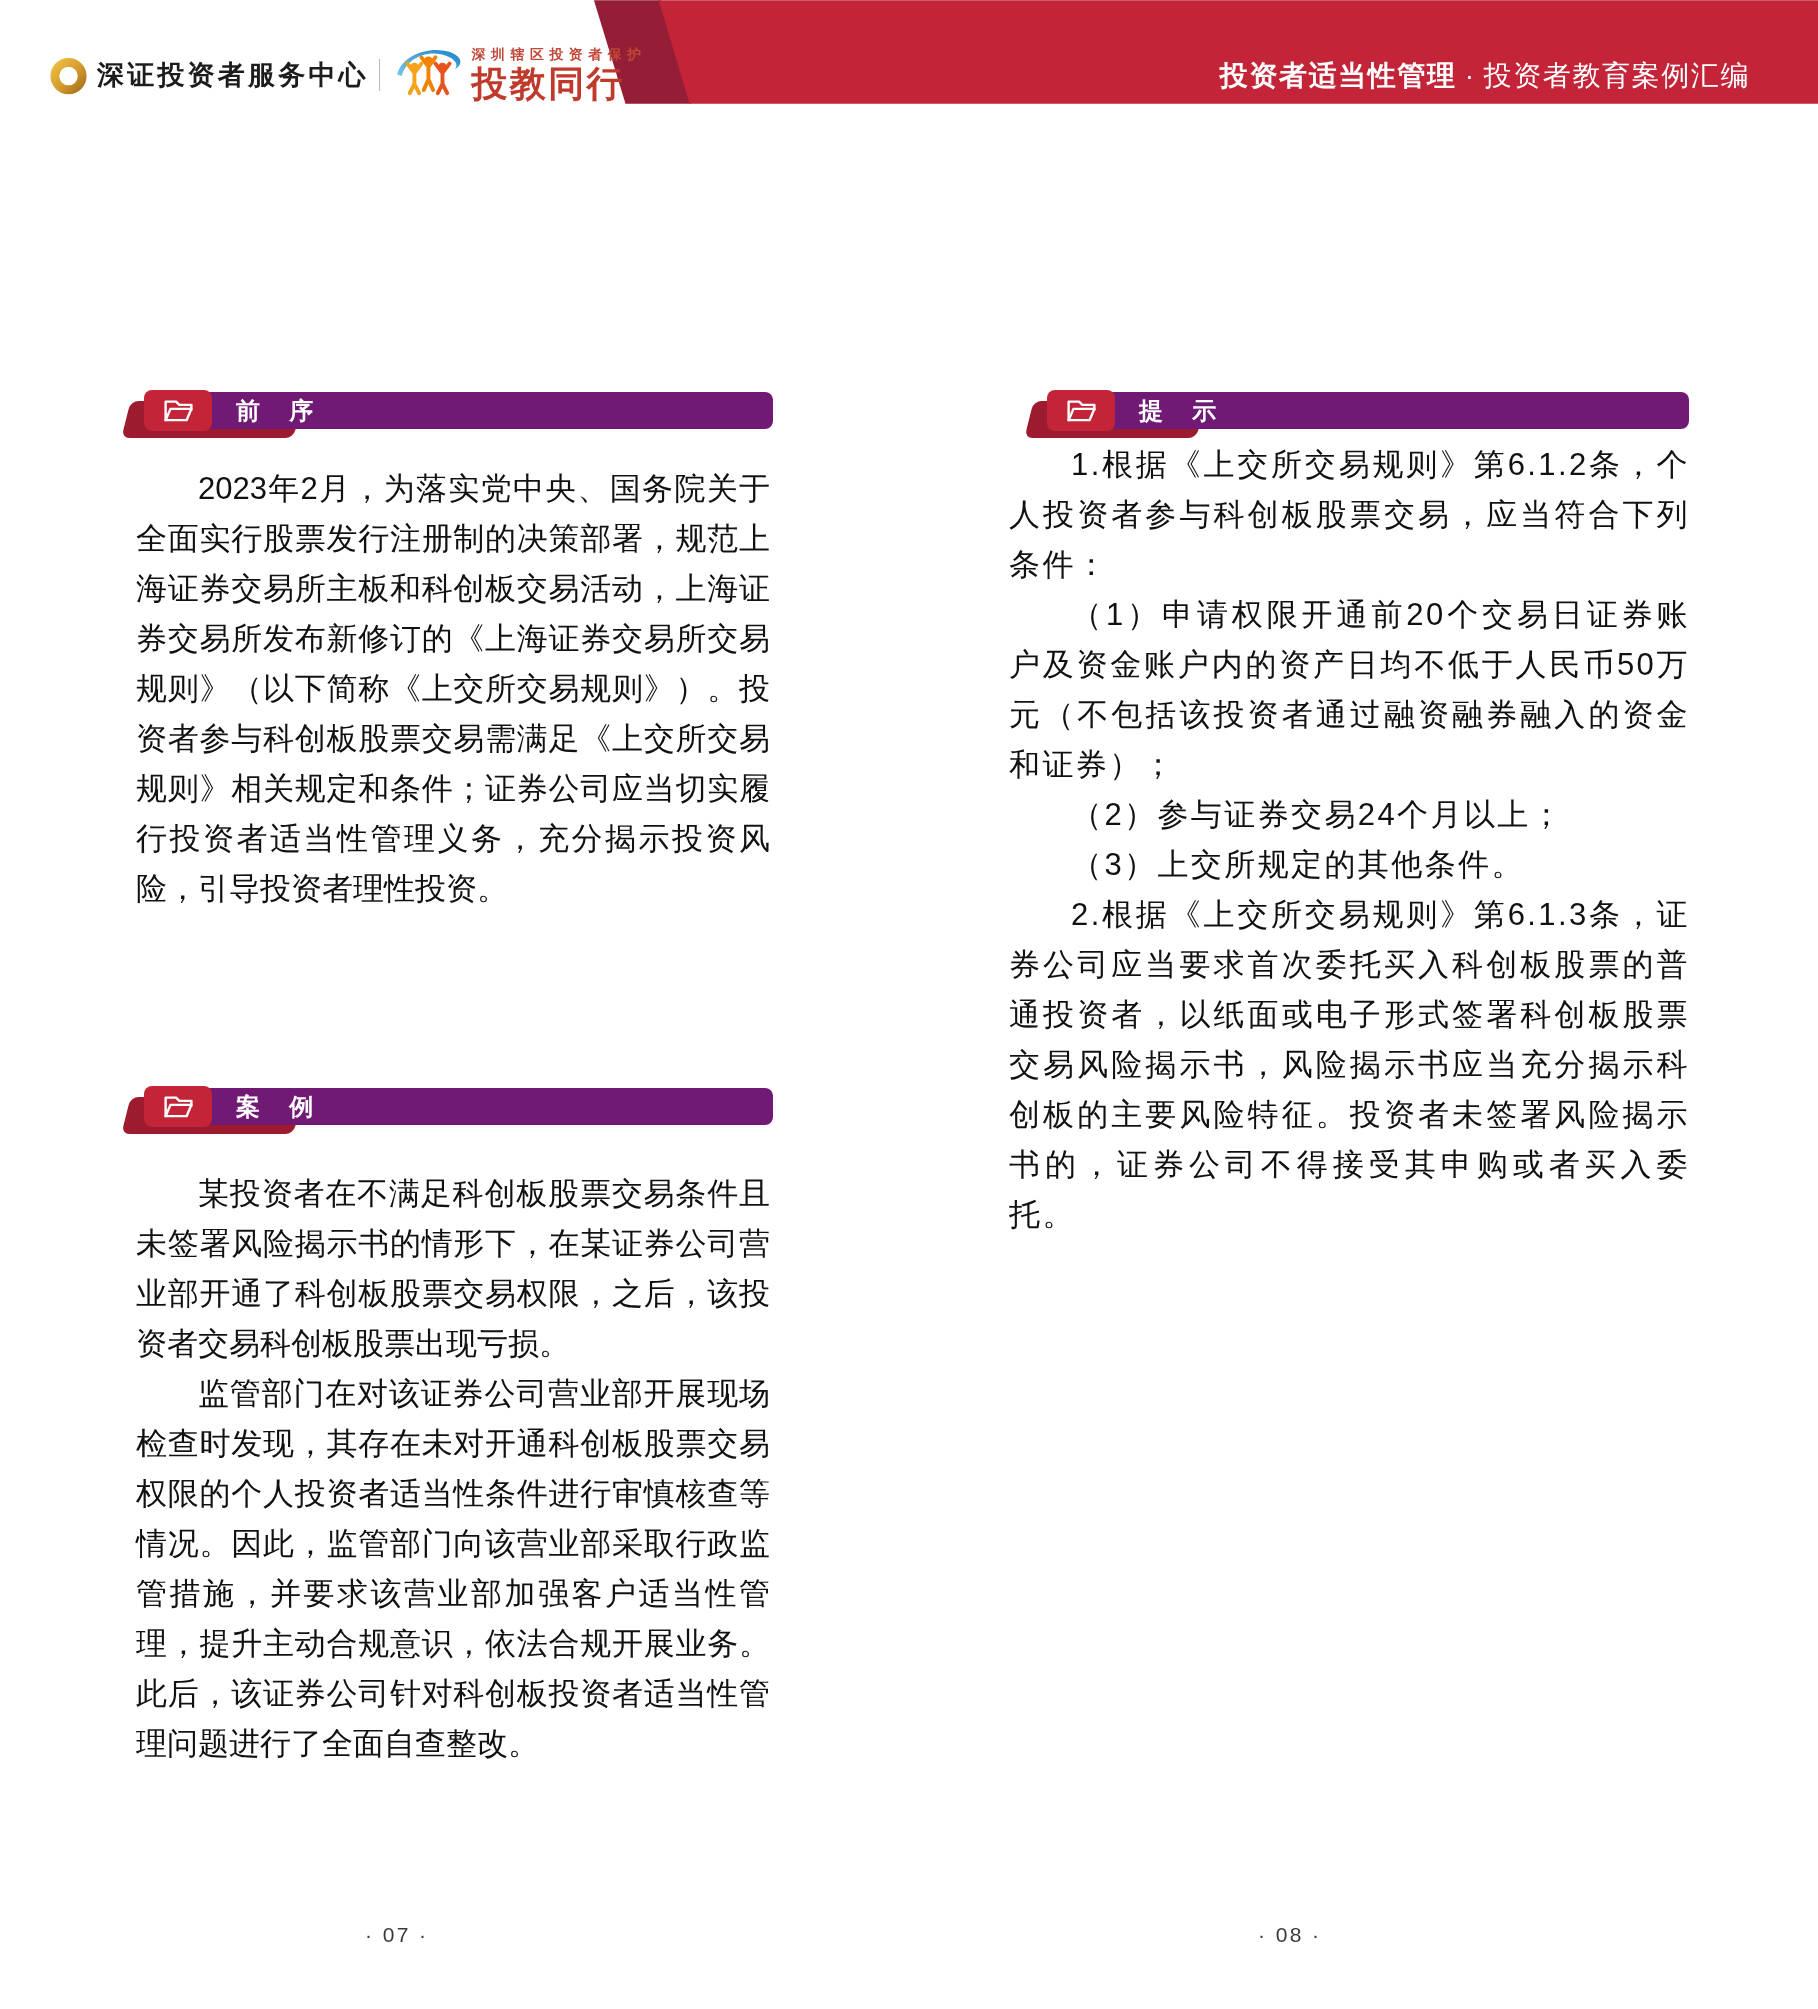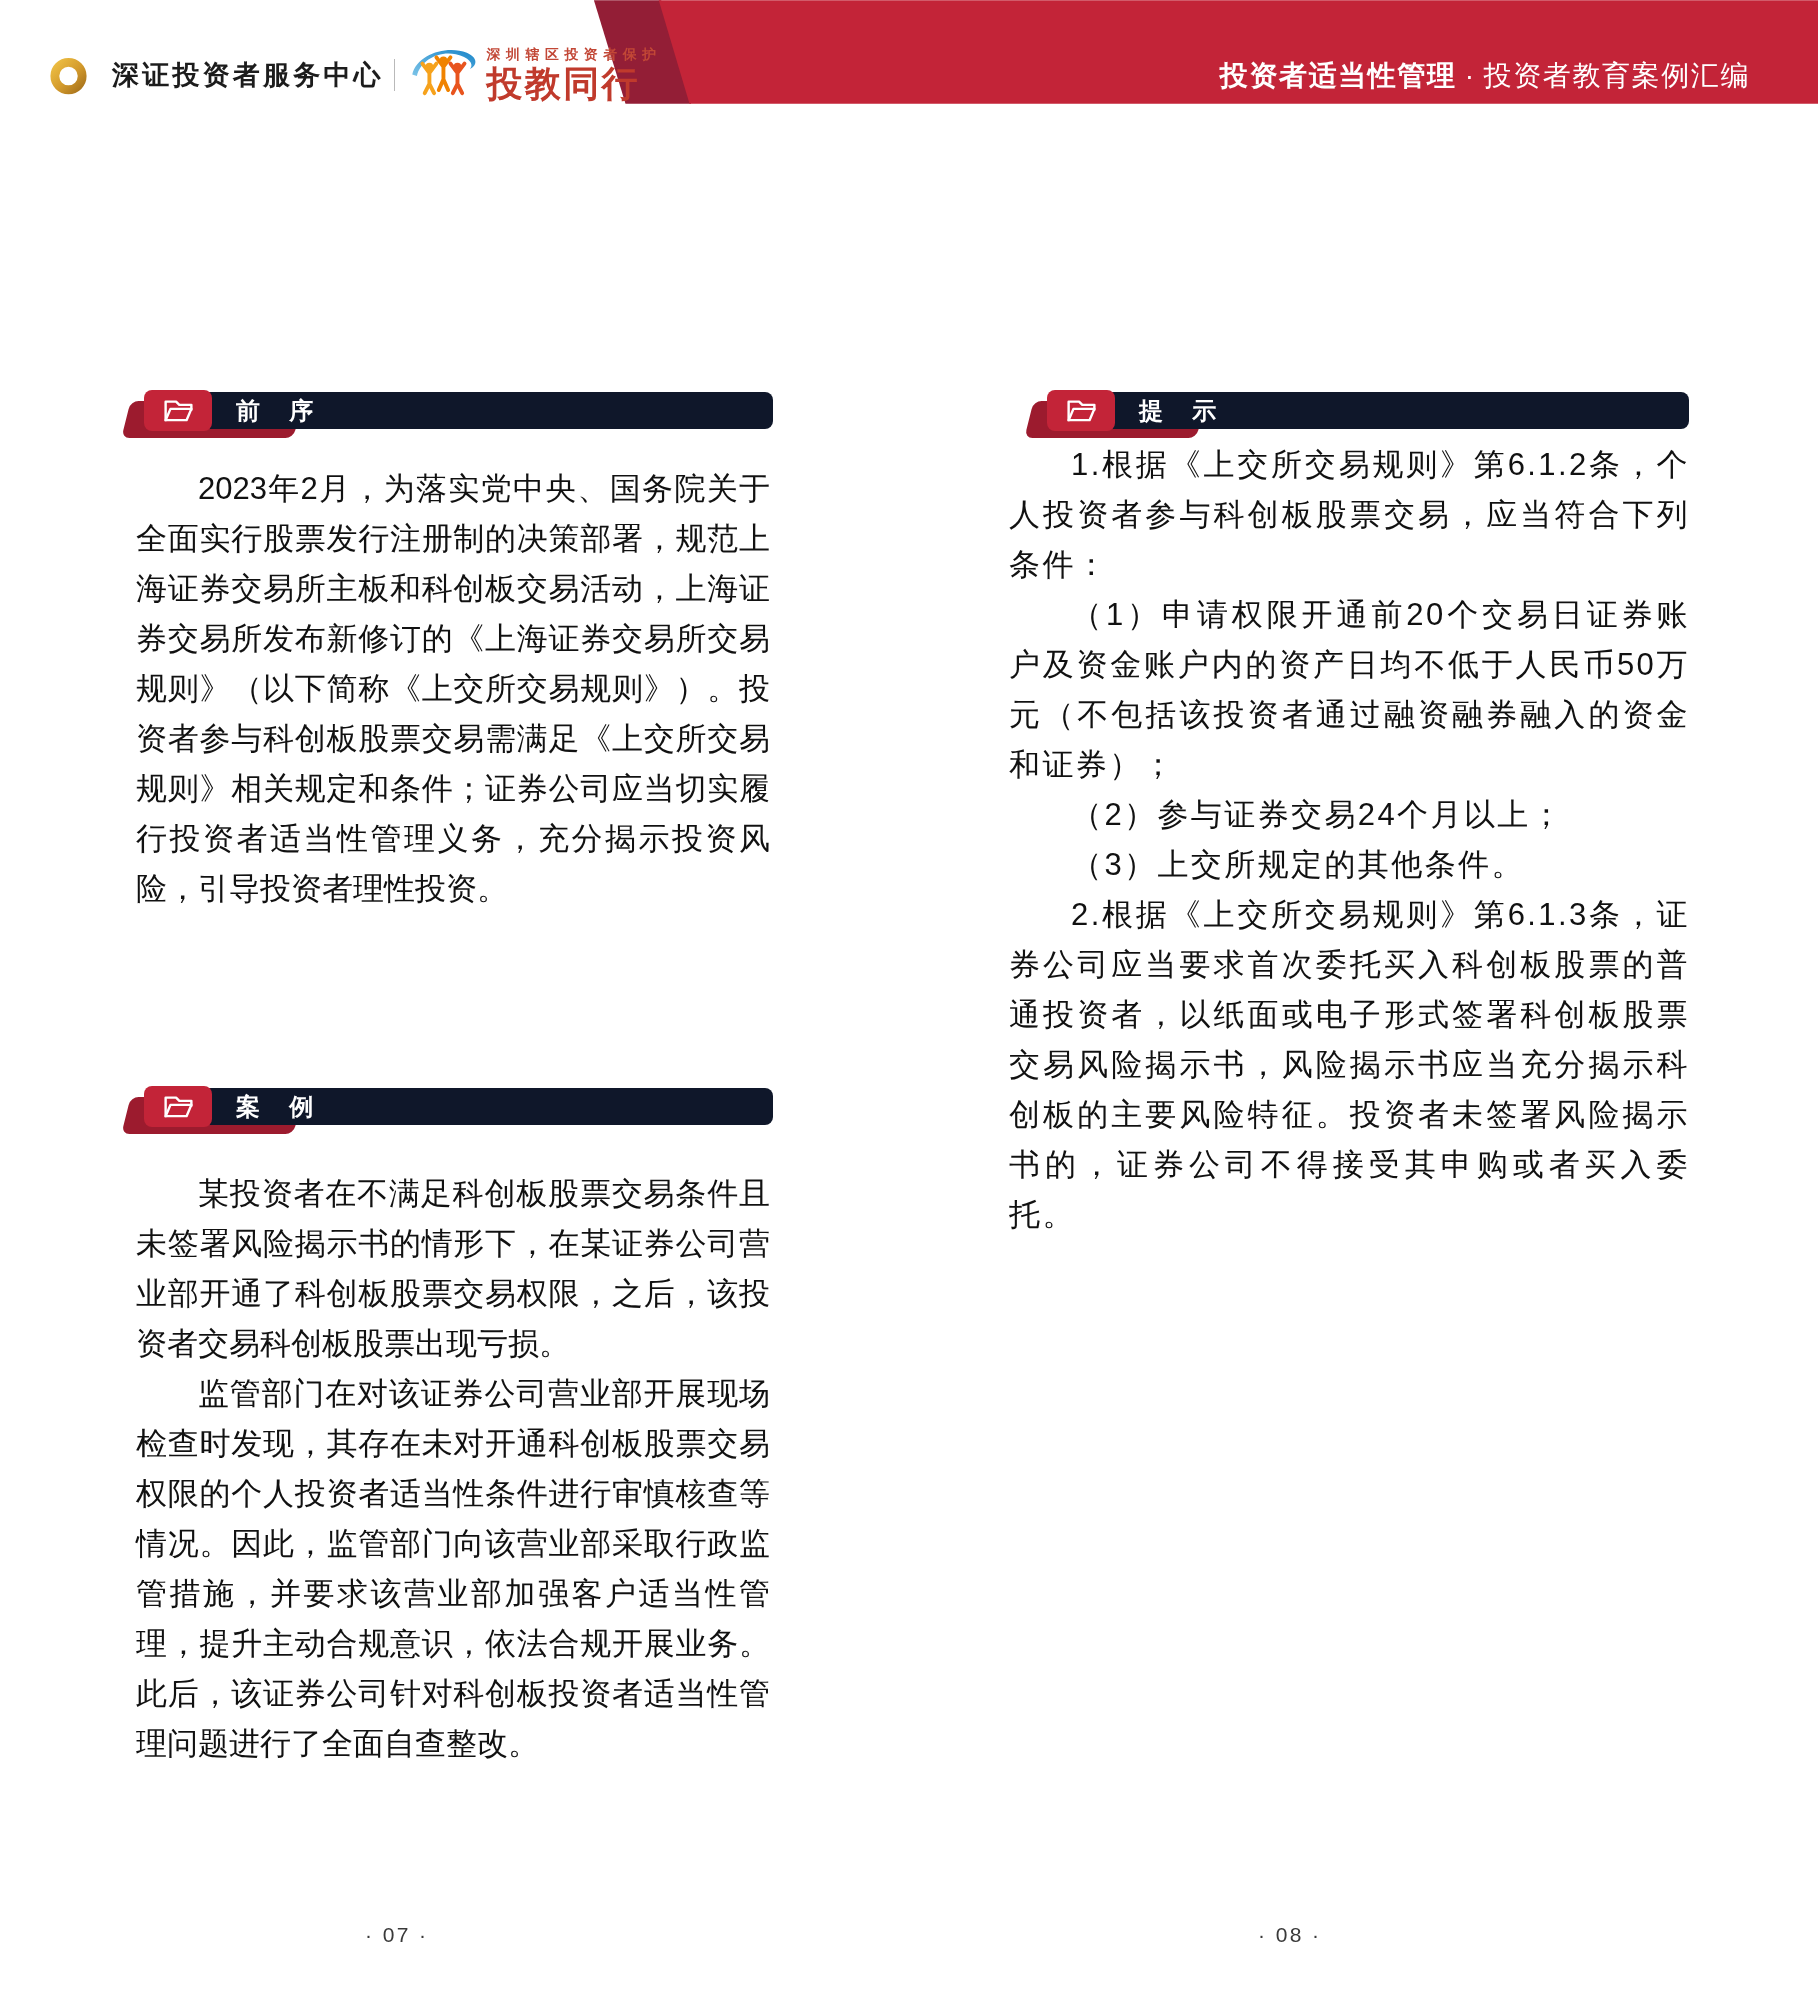--- a/index.html
+++ b/index.html
@@ -9,39 +9,39 @@
   }
   
   #banner-svg{position:absolute;left:0;top:0;}
   .banner-text{
     position:absolute; top:57px; right:69px; color:#ffffff; font-size:28px;
     letter-spacing:1.6px; white-space:nowrap;
   }
   .banner-text .b{font-weight:700;}
   .banner-text .sep{padding:0 8px; font-weight:400;}
   .brand{position:absolute; left:46px; top:42px; height:65px; display:flex; align-items:center;}
-  .org-name{font-size:27px; font-weight:700; color:#1c1c1c; letter-spacing:3.2px; margin-left:21px; white-space:nowrap;}
+  .org-name{font-size:27px; font-weight:700; color:#1c1c1c; letter-spacing:3.2px; margin-left:6px; white-space:nowrap;}
   .brand-divider{width:1.6px; height:32px; background:#b9b9b9; margin:0 11.3px 0 9.7px;}
   .tagline{display:flex; flex-direction:column; margin-left:2px;}
   .tagline-small{font-size:13.8px; color:#c24736; letter-spacing:5.7px; font-weight:600; white-space:nowrap;}
   .tagline-large{font-size:36px; color:#c03a2c; font-weight:800; letter-spacing:2.4px; line-height:39px; white-space:nowrap;}
   
   .doc-title{
     position:absolute; left:130px; top:259px; font-size:33px; font-weight:800;
     color:#a92136; letter-spacing:0.8px; white-space:nowrap;
   }
   
   .badge{position:absolute; height:41px;}
   .badge-shadow{
     position:absolute; left:-18px; top:10.5px; width:172px; height:37px;
     background:#9c1b2e; border-radius:8px; transform:skewX(-14deg); z-index:0;
   }
   .badge-bar{
     position:absolute; left:29px; top:1.6px; right:0; height:37px;
-    background:#0f172a; border-radius:8px; z-index:1;text-decoration:underline;
+    background:#701a75; border-radius:8px; z-index:1;text-decoration:underline;
   }
   .badge-label{
     position:absolute; left:63px; top:0; line-height:37px; color:#ffffff;
     font-size:24px; font-weight:700; letter-spacing:11.3px; white-space:nowrap;
   }
   .badge-tab{
     position:absolute; left:0; top:0; width:68px; height:41px; background:#c32438;
     border-radius:8px; z-index:2; display:flex; align-items:center; justify-content:center;
   }
   

